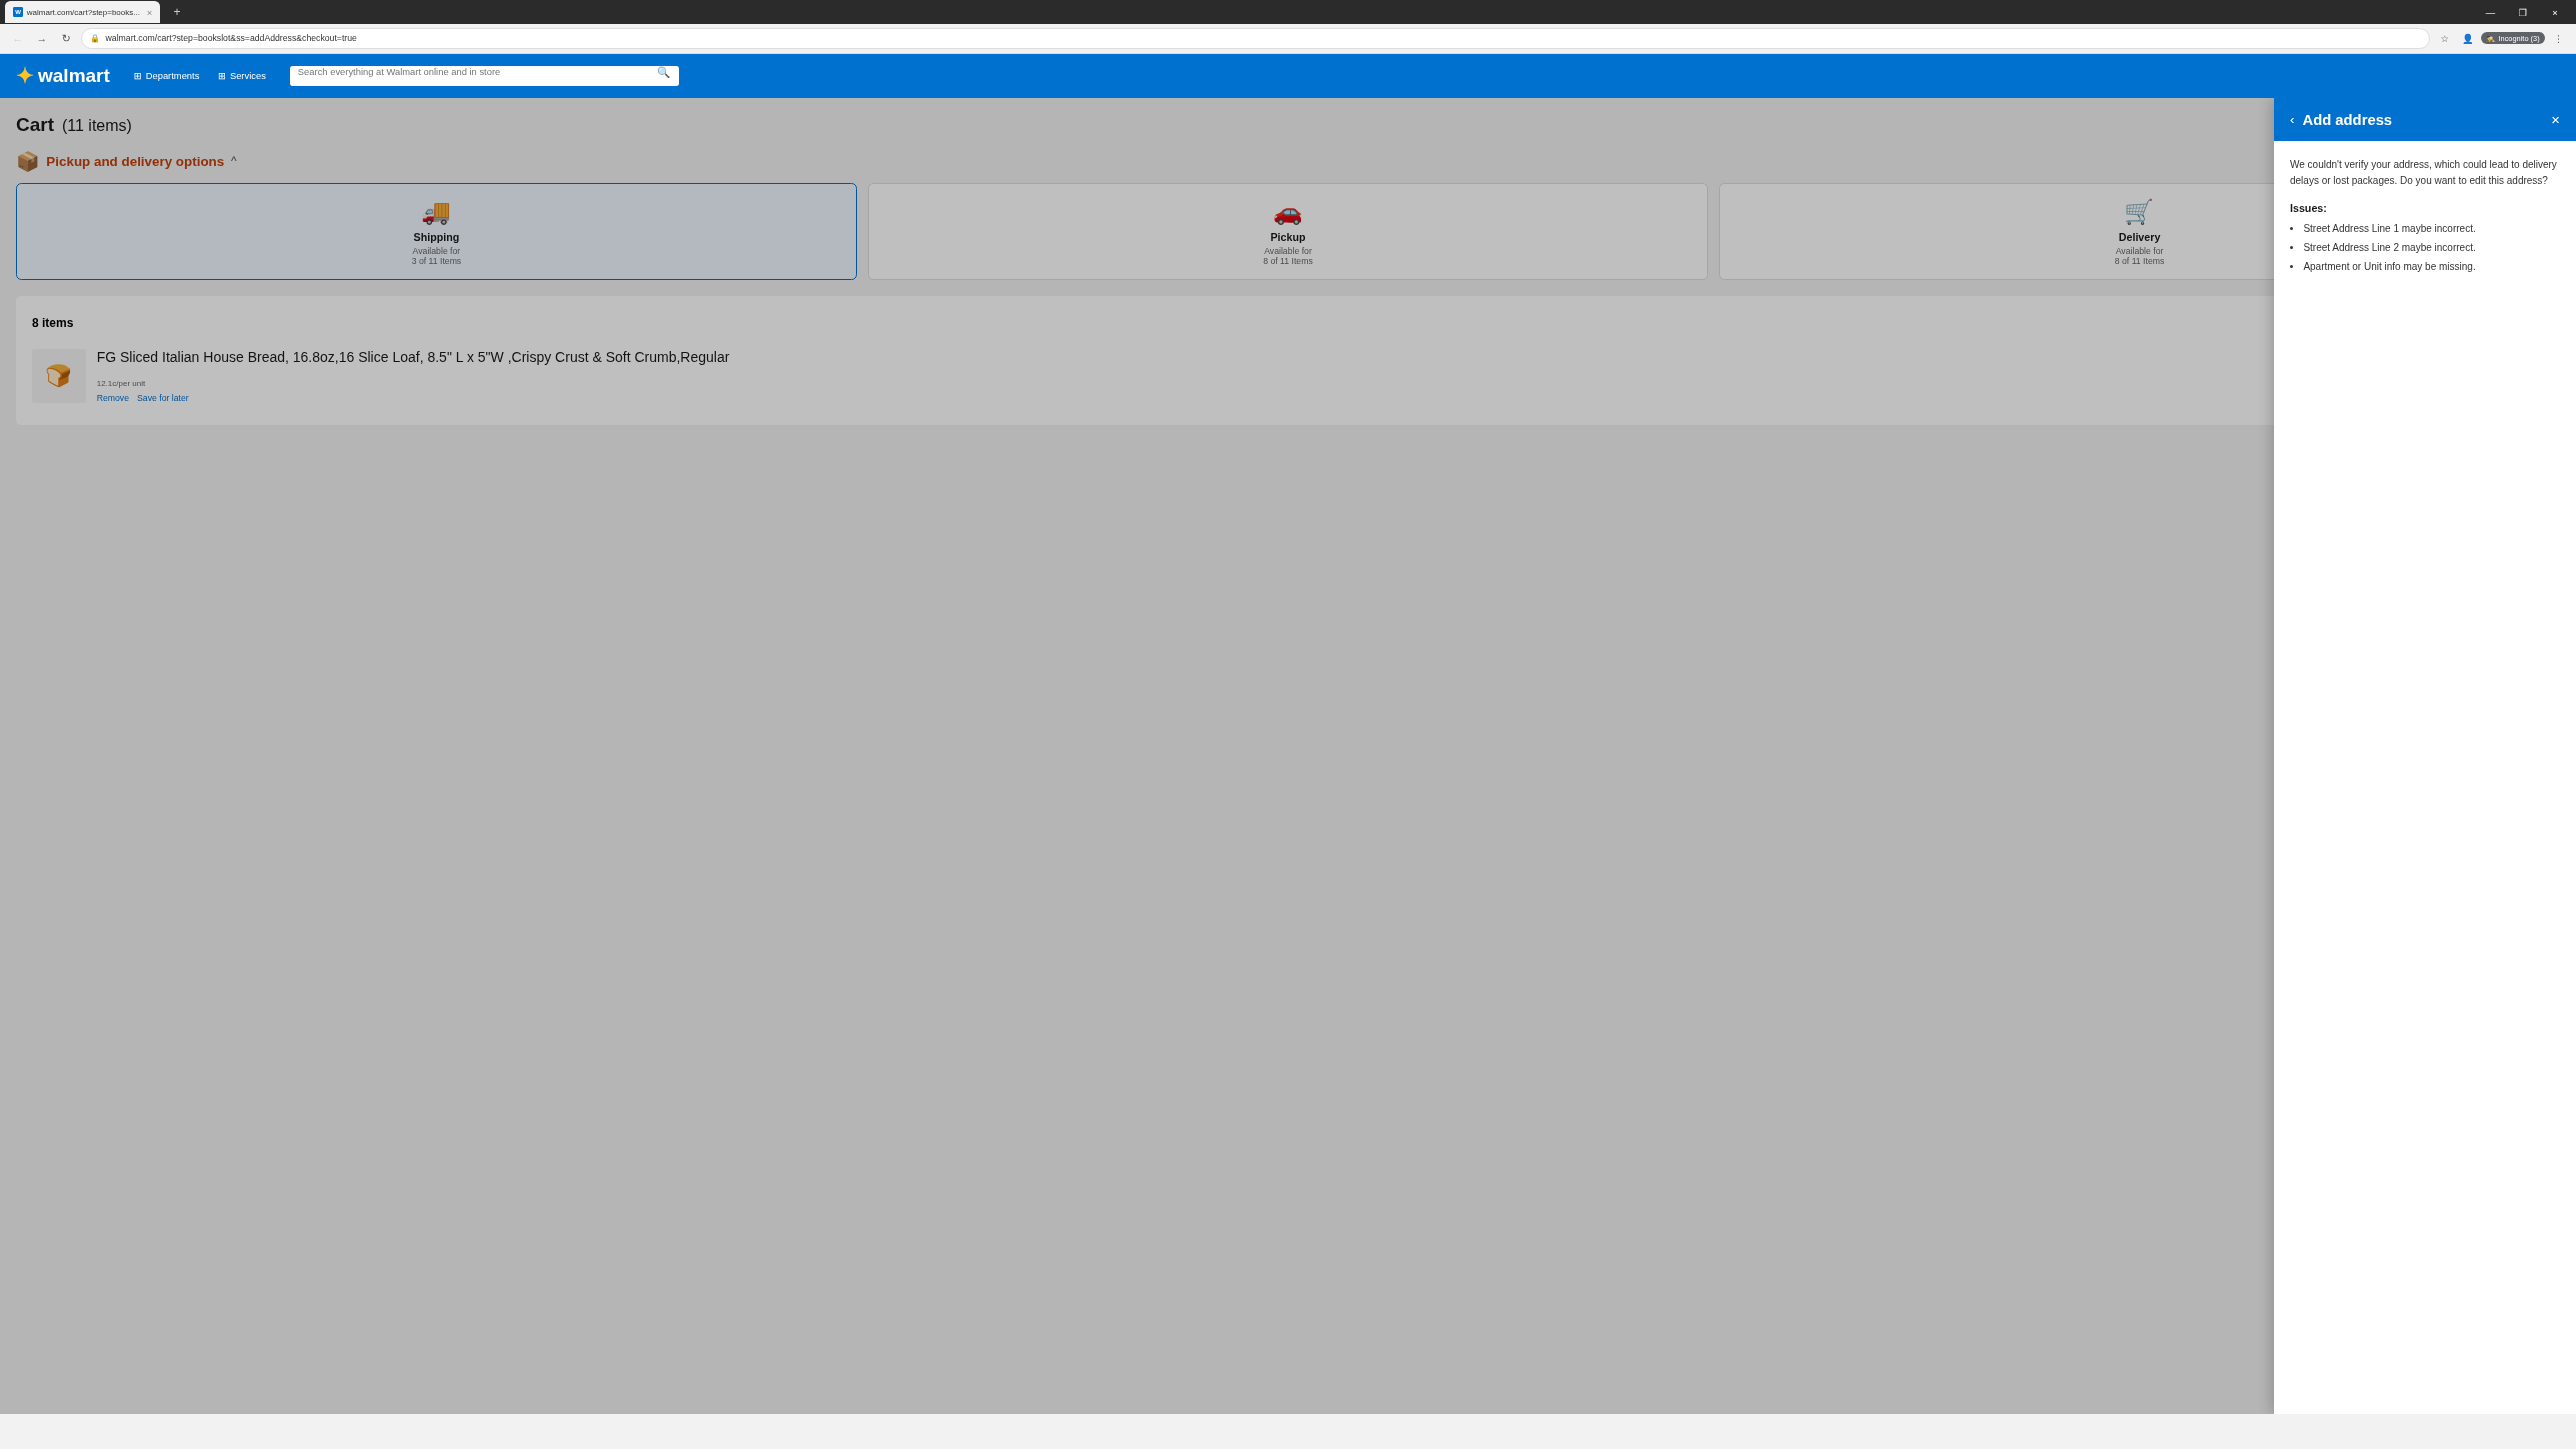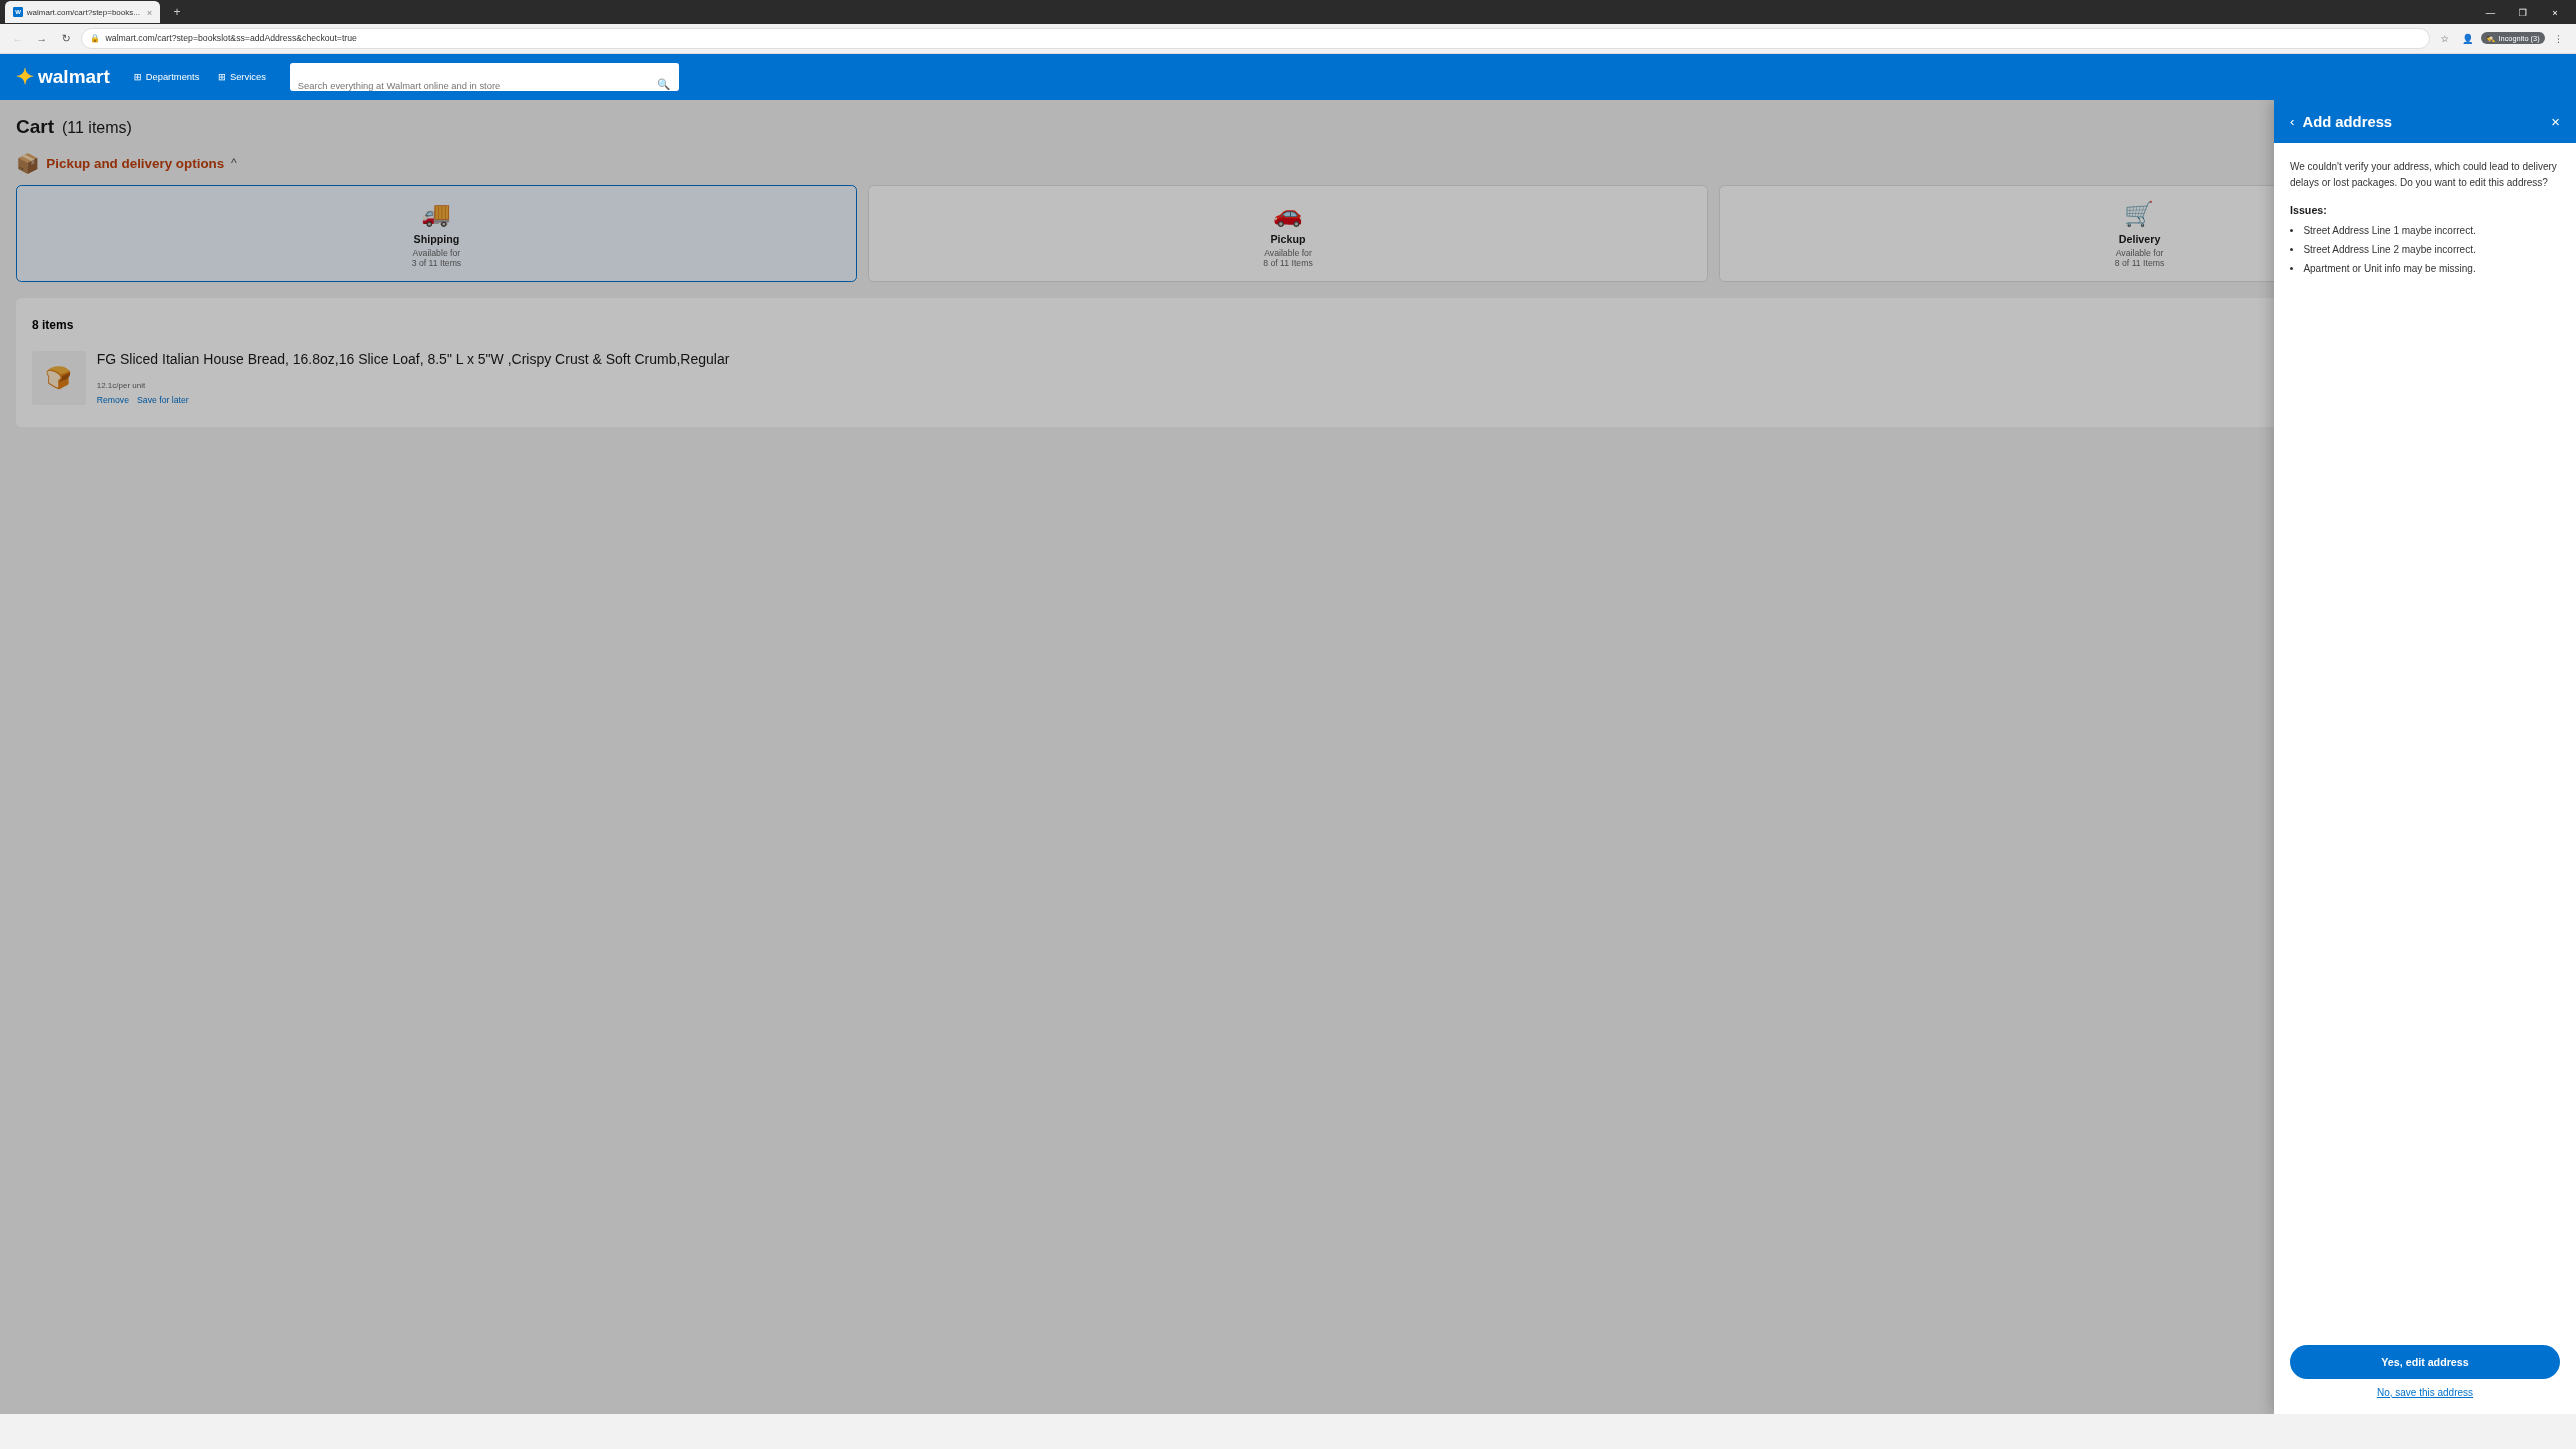--- a/index.html
+++ b/index.html
@@ -160,23 +160,23 @@
       align-items: center;
       gap: 4px;
       border: none;
       background: transparent;
       white-space: nowrap;
     }
     .search-bar {
       flex: 1;
       background: white;
       border-radius: 2.7px;
-      height: 28px;
-      display: flex;
-      align-items: flex-end;
+      height: 20px;
+      display: flex;
+      align-items: flex-start;
       padding: 0 8px;
       gap: 5.4px;
       max-width: 389px;
     }
     .search-input {
       flex: 1;
       border: none;
       outline: none;
       font-size: 9.4px;
       color: #666;
@@ -539,21 +539,17 @@
       </div>
       <div class="panel-body">
         <p class="verify-msg">We couldn't verify your address, which could lead to delivery delays or lost packages. Do you want to edit this address?</p>
         <div class="issues-title">Issues:</div>
         <ul class="issues-list">
           <li>Street Address Line 1 maybe incorrect.</li>
           <li>Street Address Line 2 maybe incorrect.</li>
           <li>Apartment or Unit info may be missing.</li>
         </ul>
       </div>
-      <div class="panel-footer">
-        <button class="btn-primary">Yes, edit address</button>
-        <button class="btn-link">No, save this address</button>
-      </div>
     </div>
 
   </div>
 </div>
 
 
 </body></html>

